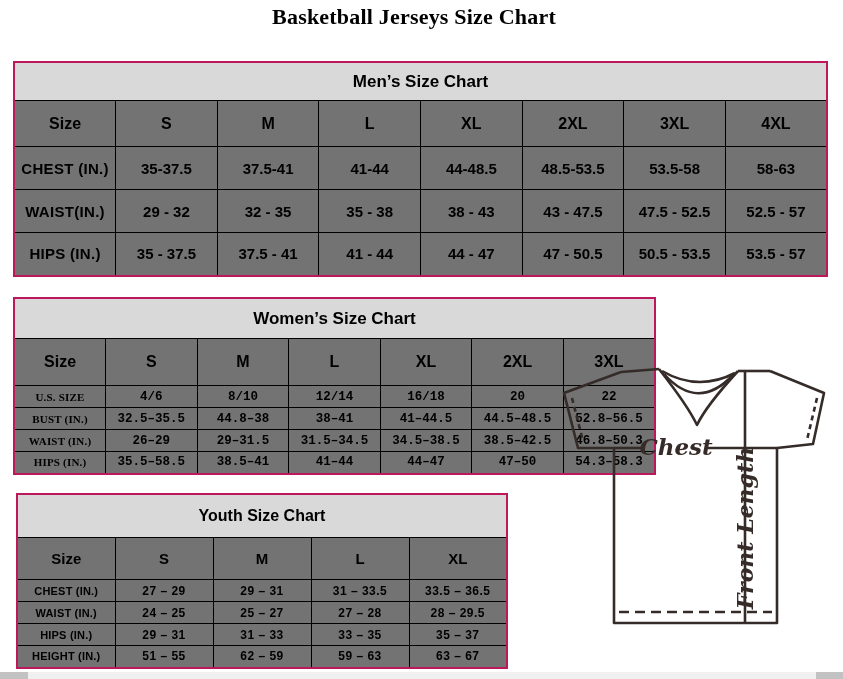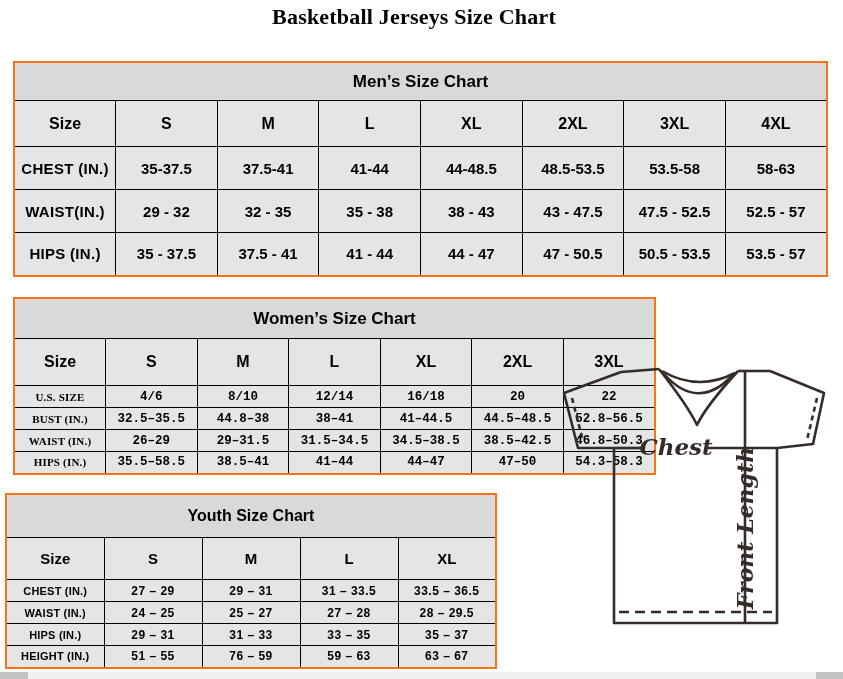--- a/index.html
+++ b/index.html
@@ -10,21 +10,21 @@
     color:#000;
   }
   #page-title{
     position:absolute;top:4px;left:0;width:828px;
     text-align:center;font-size:22px;font-weight:bold;color:#000;
     letter-spacing:0.2px;
     font-family:Liberation Serif, serif;
   }
   table.size-table{
     position:absolute;border-collapse:collapse;table-layout:fixed;
-    border:2px solid #f97316;background:#e5e5e5;
+    border:2px solid #be185d;background:#737373;
   }
   table.size-table th, table.size-table td{
     border:1px solid #000;text-align:center;vertical-align:middle;
     font-weight:bold;color:#000;padding:0 2px;overflow:hidden;white-space:nowrap;
   }
   table.size-table .band{background:#d9d9d9;font-weight:bold;}
 
   
   #men-table{left:13px;top:61px;width:815px;}
   #men-table .band{font-size:17px;height:37px;}
@@ -37,21 +37,21 @@
   
   #women-table{left:13px;top:297px;width:643px;}
   #women-table .band{font-size:17px;height:39px;}
   #women-table .cols-row th{font-size:16px;height:46px;}
   #women-table .label-col{width:75px;}
   #women-table tbody th{font-size:11px;letter-spacing:0.2px;font-family:Liberation Serif, serif;}
   #women-table tbody td{font-size:12.5px;font-family:Liberation Mono, monospace;}
   #women-table tbody tr{height:22px;}
 
   
-  #youth-table{left:5px;top:493px;width:492px;}
+  #youth-table{left:16px;top:493px;width:492px;}
   #youth-table .band{font-size:16px;height:42px;}
   #youth-table .cols-row th{font-size:15px;height:41px;}
   #youth-table .label-col{width:124px;}
   #youth-table tbody th{font-size:11px;letter-spacing:0.2px;}
   #youth-table tbody td{font-size:12px;letter-spacing:0.5px;}
   #youth-table tbody tr{height:22px;}
 
   
   #jersey-svg{position:absolute;left:560px;top:358px;}
   #jersey-svg path, #jersey-svg line{
@@ -213,21 +213,21 @@
       <tr>
         <th>HIPS (IN.)</th>
         <td>29 – 31</td>
         <td>31 – 33</td>
         <td>33 – 35</td>
         <td>35 – 37</td>
       </tr>
       <tr>
         <th>HEIGHT (IN.)</th>
         <td>51 – 55</td>
-        <td>76 – 59</td>
+        <td>62 – 59</td>
         <td>59 – 63</td>
         <td>63 – 67</td>
       </tr>
     </tbody>
 </table>
 
 <svg id="jersey-svg" width="283" height="305" viewBox="0 0 283 305">
 
   <path d="M61,14 L99,11"></path>
   <path d="M178,13 L210,13"></path>

